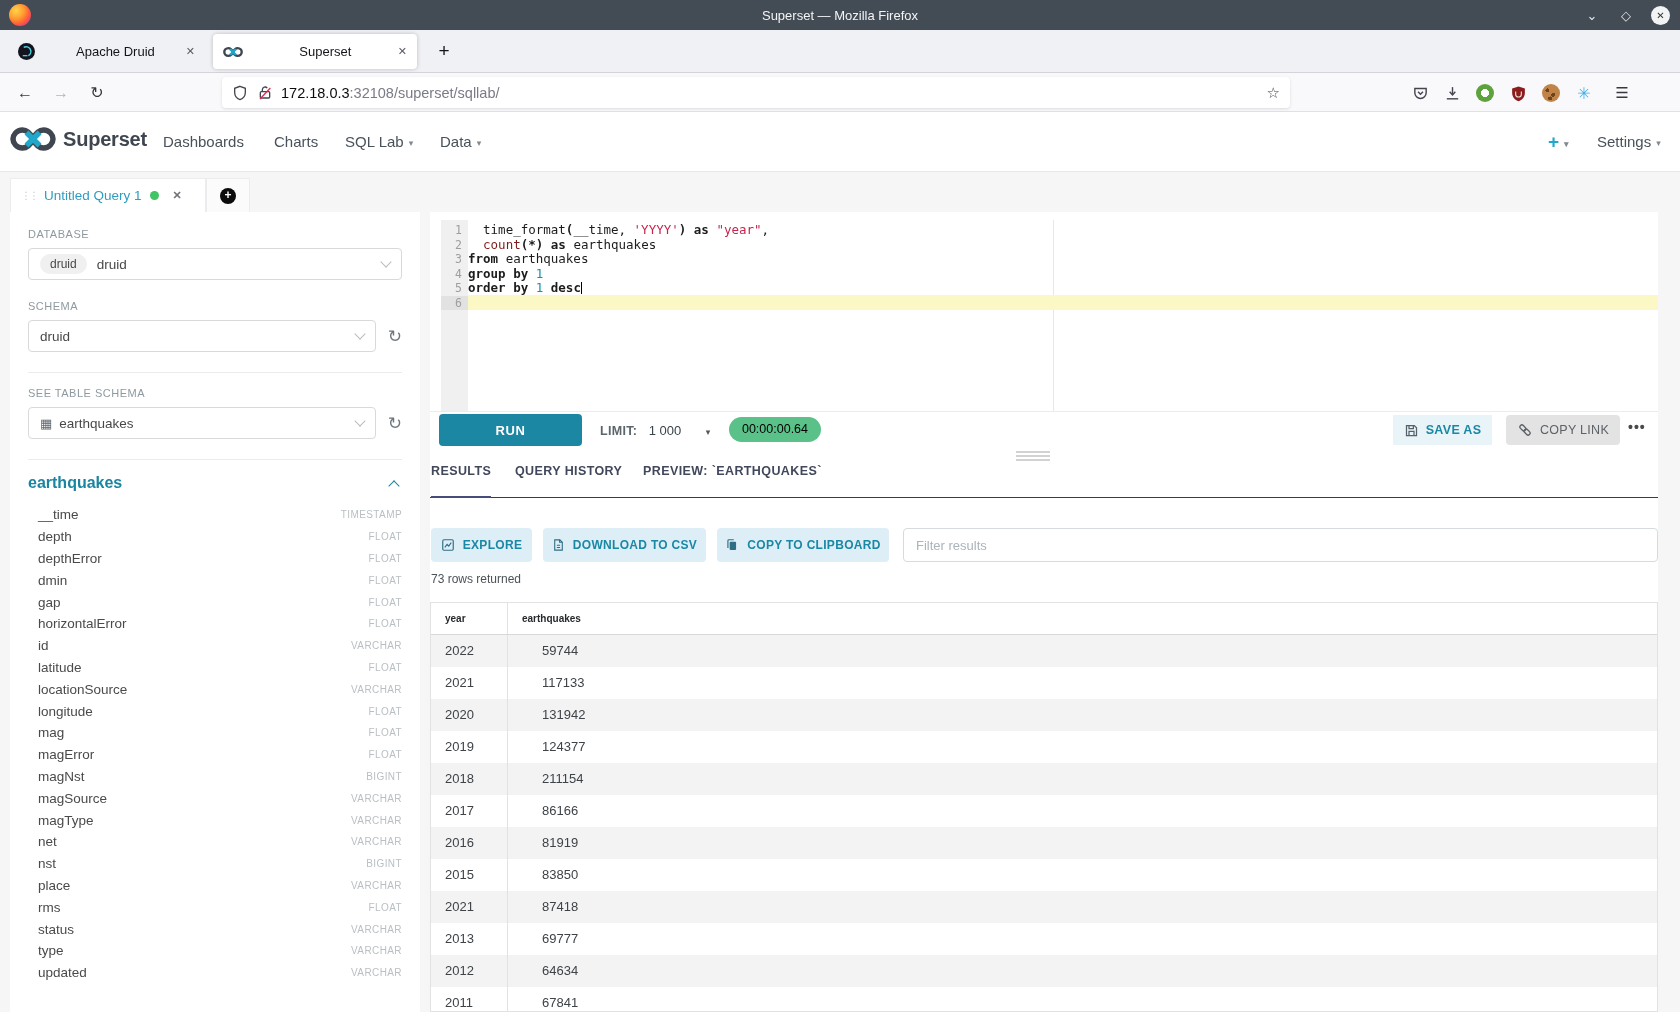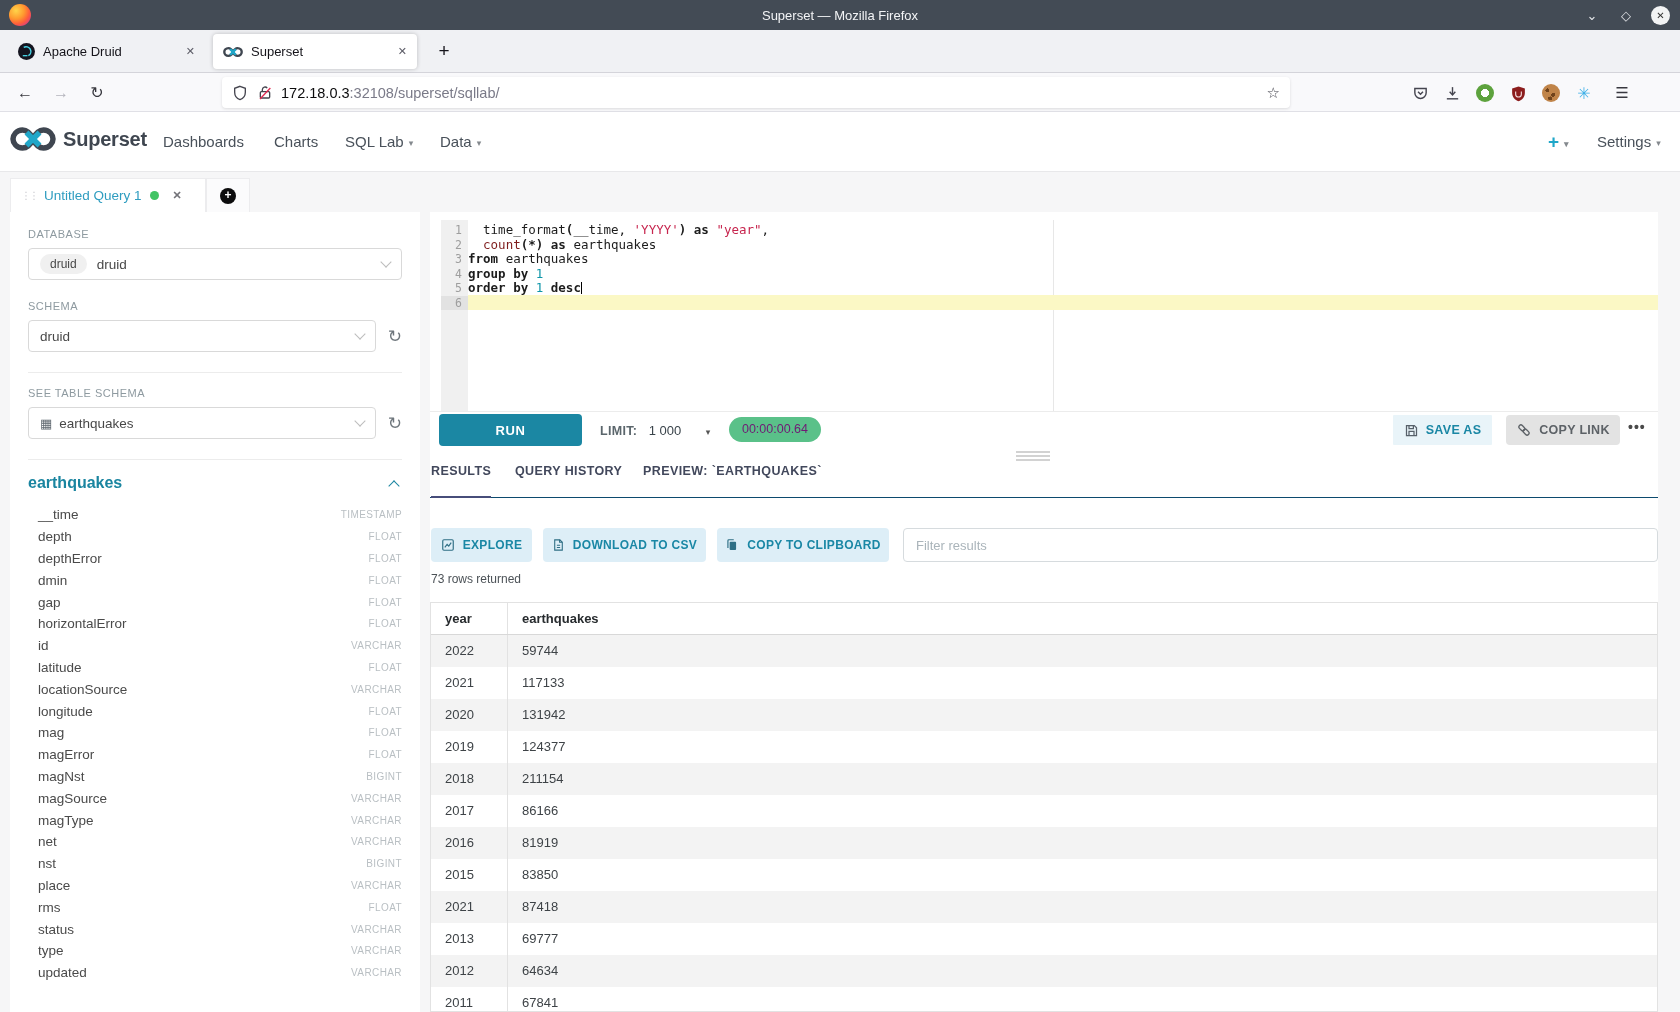--- a/index.html
+++ b/index.html
@@ -14,21 +14,21 @@
   .win-title { width:100%; text-align:center; color:#f3f4f6; font-size:13px; }
   .win-ctrls { position:absolute; right:10px; top:0; height:30px; display:flex; align-items:center; gap:16px; color:#e6e8eb; }
   .wc { font-size:13px; width:18px; text-align:center; cursor:default; }
   .wc-close { width:19px; height:19px; background:#f2f3f4; color:#333; border-radius:50%; font-size:10px; line-height:19px; text-align:center; }
 
   
   .tabbar { position:absolute; left:0; top:30px; width:1680px; height:43px; background:#f0f1f4; border-bottom:1px solid #d4d4da; }
   .btab { position:absolute; top:4px; height:35px; display:flex; align-items:center; padding:0 10px; border-radius:4px; font-size:13px; color:#15141a; }
   .btab-1 { left:8px; width:197px; }
   .btab-2 { left:213px; width:204px; background:#fff; box-shadow:0 0 4px rgba(0,0,0,.22); }
-  .btab .lbl { flex:1; margin-left:8px; white-space:nowrap; overflow:hidden; }
+  .btab .lbl { flex:1; margin-left:16px; white-space:nowrap; overflow:hidden;text-align:center; }
   .btab .x { color:#5b5b66; font-size:11px; margin-left:6px; }
   .druid-ic { width:17px; height:17px; border-radius:50%; background:#14141f; position:relative; flex:none; }
   .druid-ic svg { position:absolute; left:2px; top:2px; }
   .newtab-btn { position:absolute; left:430px; top:8px; width:28px; height:28px; font-size:19px; color:#15141a; text-align:center; line-height:26px; }
 
   
   .urlbar { position:absolute; left:0; top:73px; width:1680px; height:39px; background:#f9f9fb; border-bottom:1px solid #e0e0e6; }
   .navbtn { position:absolute; top:7px; width:26px; height:26px; text-align:center; line-height:25px; font-size:16px; color:#38383f; }
   .navbtn.disabled { color:#b4b4bc; }
   .urlfield { position:absolute; left:222px; top:4px; width:1068px; height:31px; background:#fff; border-radius:4px; box-shadow:0 1px 3px rgba(0,0,0,.12); display:flex; align-items:center; padding:0 10px; }
@@ -99,48 +99,48 @@
   .cursor { display:inline-block; width:1.5px; height:12px; background:#000; vertical-align:-2px; }
   .activeline { position:absolute; left:38px; right:0; top:75px; height:15px; background:#fbf8c5; z-index:1; }
   .printmargin { position:absolute; left:623px; top:0; bottom:0; width:1px; background:#e7e7e7; z-index:0; }
 
   .toolbar { position:absolute; left:0; top:202px; width:1228px; height:32px; }
   .run-btn { position:absolute; left:9px; top:0; width:143px; height:32px; background:#1b87a3; border:none; border-radius:4px; color:#fff; font-size:13px; font-weight:bold; letter-spacing:.6px; font-family:"Liberation Sans",sans-serif; }
   .limit-grp { position:absolute; left:170px; top:0; height:32px; line-height:32px; }
   .limit-lbl { font-size:12.5px; font-weight:bold; color:#5b666c; letter-spacing:.3px; }
   .limit-val { font-size:13px; color:#3a444b; margin-left:7px; }
   .limit-caret { font-size:9px; color:#555; margin-left:20px; }
-  .timer-pill { position:absolute; left:299px; top:3px; width:92px; height:25px; border-radius:13px; background:#5ac189; color:#701a75; font-size:12.5px; text-align:center; line-height:25px; }
+  .timer-pill { position:absolute; left:299px; top:3px; width:92px; height:25px; border-radius:13px; background:#5ac189; color:#000000; font-size:12.5px; text-align:center; line-height:25px; }
   .saveas-btn { position:absolute; left:963px; top:1px; height:30px; width:99px; background:#e9f4f9; border:none; border-radius:1px; display:flex; align-items:center; justify-content:center; gap:7px; }
   .saveas-btn span { color:#1a87a5; font-size:12.5px; font-weight:bold; letter-spacing:.3px; }
   .copylink-btn { position:absolute; left:1076px; top:1px; height:30px; width:114px; background:#e3e3e3; border:none; border-radius:4px; display:flex; align-items:center; justify-content:center; gap:7px; }
-  .copylink-btn span { color:#5d6267; font-size:12.5px; font-weight:bold; letter-spacing:.3px; }
+  .copylink-btn span { color:#5d6267; font-size:12.5px; font-weight:normal; letter-spacing:.3px; }
   .more-dots { position:absolute; left:1198px; top:5px; font-size:14px; font-weight:bold; color:#4a4a4a; letter-spacing:1px; }
 
   .draghandle { position:absolute; left:586px; top:239px; width:34px; }
   .draghandle i { display:block; height:1.5px; background:#d2d2d2; margin-bottom:2.5px; }
 
   .rtabs { position:absolute; left:0; top:252px; width:1228px; height:34px; border-bottom:1px solid #0c4a6e; }
   .rtab { position:absolute; top:0; height:34px; font-size:12.5px; font-weight:bold; letter-spacing:.4px; color:#42485c; }
   .rtab.active { border-bottom:2.5px solid #474d7a; }
 
   .actions { position:absolute; left:0; top:316px; width:1228px; height:34px; }
   .abtn { position:absolute; top:0; height:34px; background:#ddeef7; border:none; border-radius:4px; display:flex; align-items:center; justify-content:center; gap:8px; }
   .abtn span { color:#1a87a5; font-size:12px; font-weight:bold; letter-spacing:.3px; }
   .filter-input { position:absolute; left:473px; top:0; width:755px; height:34px; border:1px solid #d6dbde; border-radius:4px; padding:0 12px; font-size:13px; color:#333; font-family:"Liberation Sans",sans-serif; }
   .filter-input::placeholder { color:#aab4ba; }
 
   .rowsret { position:absolute; left:1px; top:360px; font-size:12px; color:#4c5257; }
 
   .rtable { position:absolute; left:0; top:390px; width:1228px; bottom:0; border:1px solid #e2e2e2; overflow:hidden; }
   .thead { display:flex; height:32px; background:#fff; border-bottom:1px solid #d8d8d8; }
-  .th { font-size:13px; font-weight:bold; color:#272b2e; line-height:31px; padding-left:14px; }
+  .th { font-size:10px; font-weight:bold; color:#272b2e; line-height:31px; padding-left:14px; }
   .th.c1, .td.c1 { width:77px; flex:none; border-right:1px solid #e2e2e2; }
   .th.c2, .td.c2 { flex:1; }
-  .trow { display:flex; height:32px; }
+  .trow { display:flex; height:32px;gap:20px; }
   .trow.stripe { background:#f3f3f3; }
   .td { font-size:13px; color:#3e4347; line-height:32px; padding-left:14px; }
 </style>
 </head>
 <body>
 
 <div class="screen">
 
   <div class="titlebar">
     <div class="ff-logo"></div>

